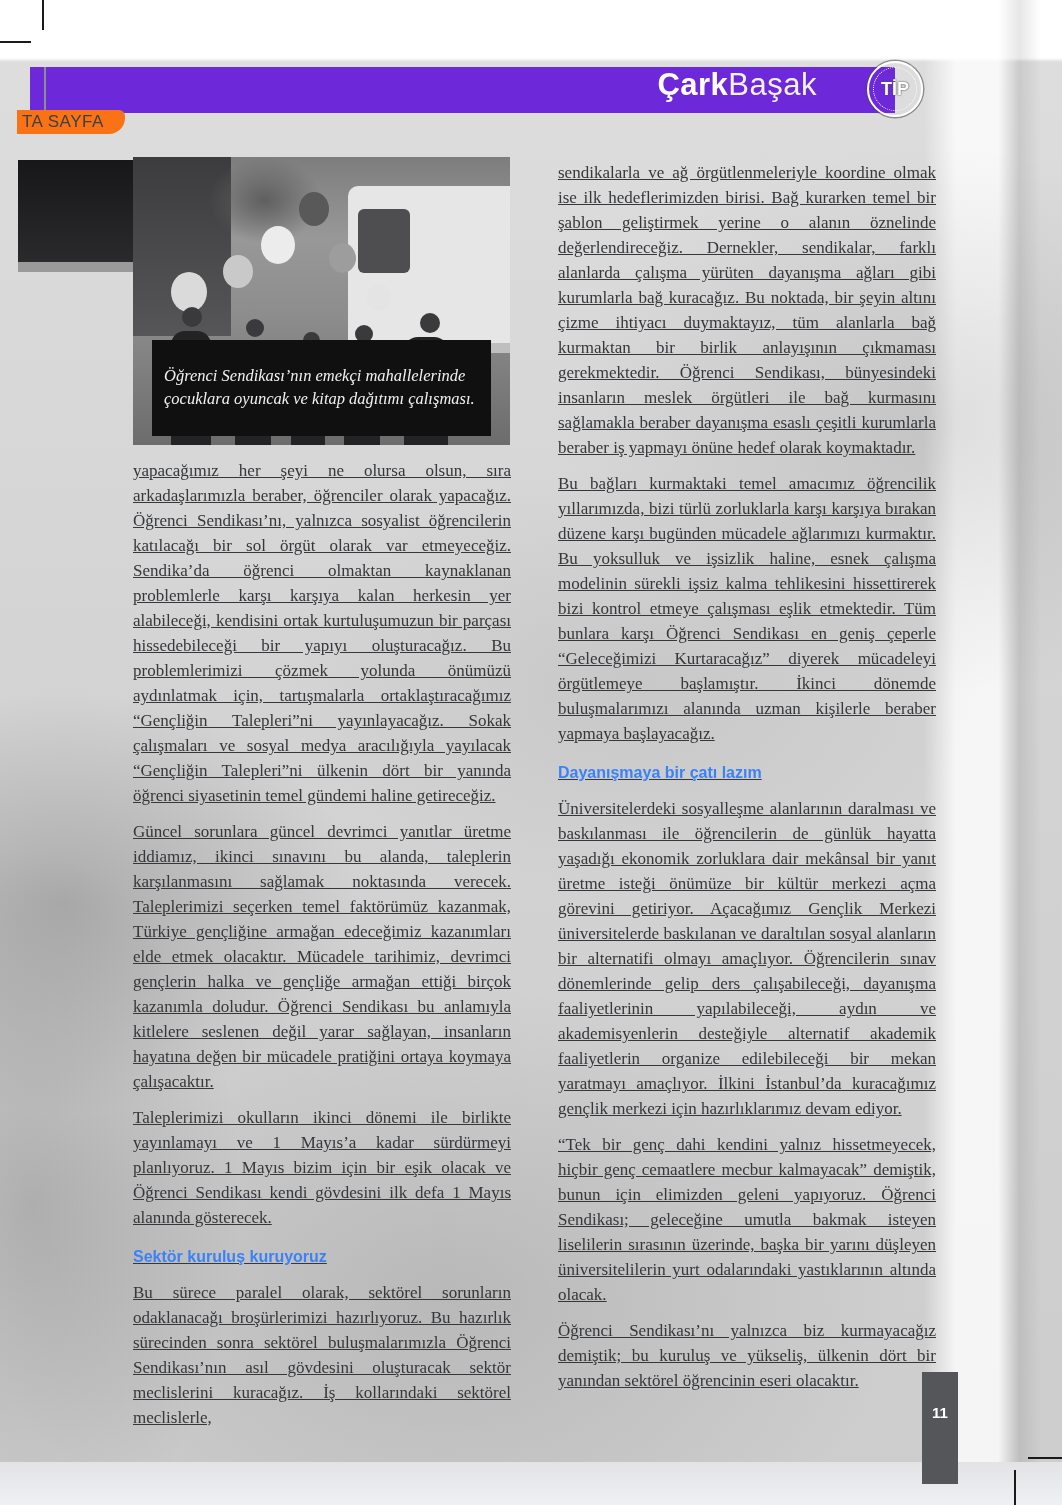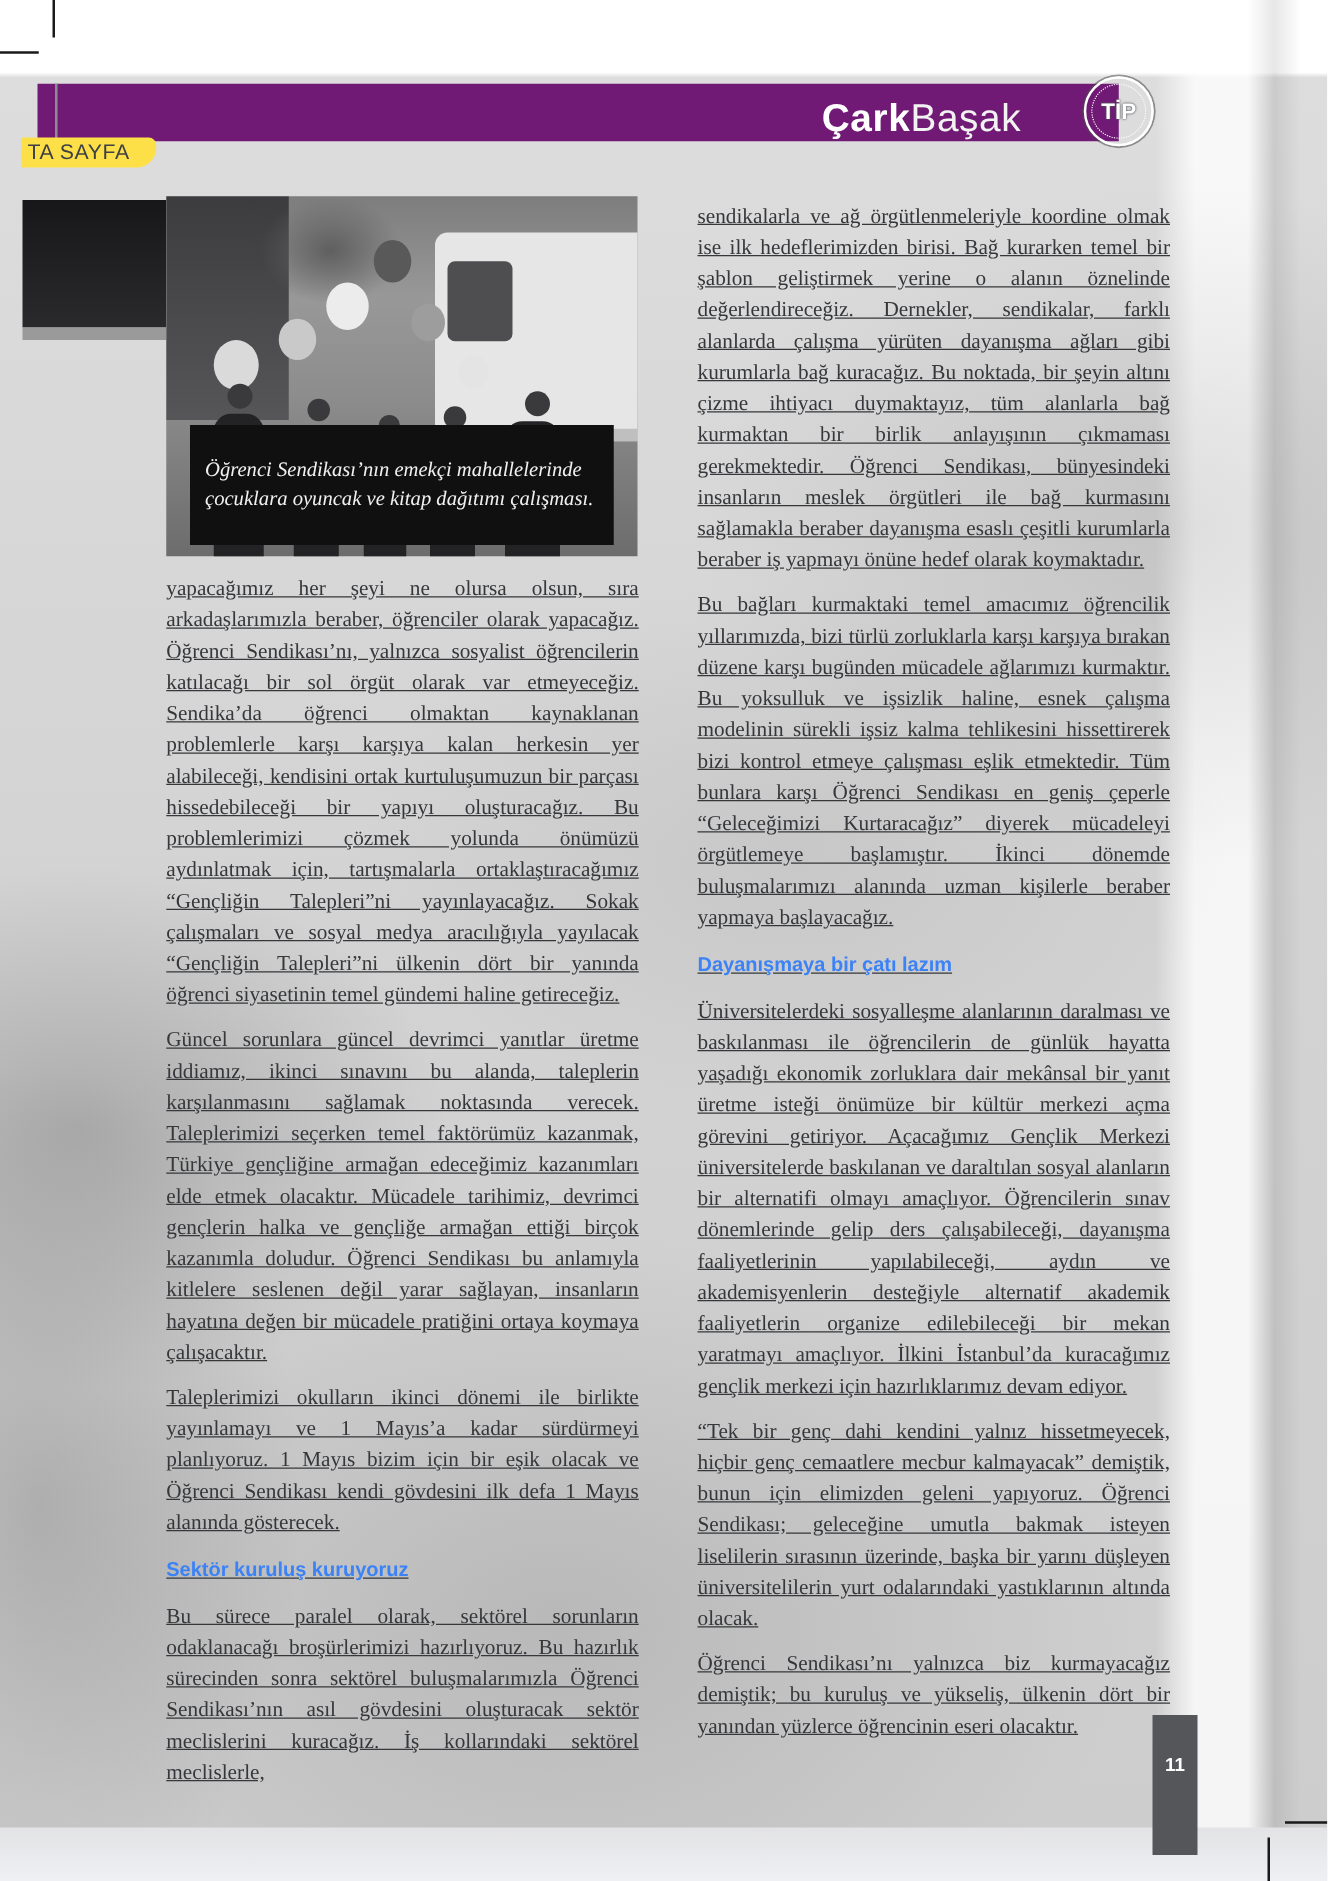--- a/index.html
+++ b/index.html
@@ -21,35 +21,35 @@
 
   
   .mark{position:absolute;background:#1a1a1a;}
   .mark-tl-v{left:42px;top:0;width:2px;height:30px;}
   .mark-tl-h{left:0;top:41px;width:31px;height:2px;}
   .mark-br-h{left:1028px;top:1457px;width:34px;height:2px;}
   .mark-br-v{left:1014px;top:1470px;width:2px;height:35px;}
 
   
   .masthead{position:absolute;left:30px;top:67px;width:865px;height:46px;
-      background:#701a75;display:flex;align-items:flex-end;justify-content:flex-end;
+      background:#6d28d9;display:flex;align-items:flex-start;justify-content:flex-end;
       padding-right:78px;box-sizing:border-box;}
   .masthead .inner-rule{position:absolute;left:14px;top:0;width:2px;height:100%;background:#8d8d90;}
   .brand{font-family:"Liberation Sans",sans-serif;font-size:31px;color:#ffffff;letter-spacing:.5px;}
   .brand .bold{font-weight:700;}
   .brand .light{font-weight:400;color:#f2f2f2;}
   .emblem{position:absolute;right:-28px;top:-6px;width:56px;height:56px;border-radius:50%;
       border:2.5px solid #ffffff;box-sizing:border-box;box-shadow:0 0 0 1.5px rgba(75,75,78,.55);
       display:flex;align-items:center;justify-content:center;}
   .emblem::after{content:"";position:absolute;inset:4px;border-radius:50%;border:1.5px dotted #ffffff;}
   .emblem .tip{font-family:"Liberation Sans",sans-serif;font-weight:700;font-size:18px;color:#ffffff;
       text-shadow:0 0 1px #55565a,0 0 2px #55565a;}
 
   
-  .section-tab{position:absolute;left:17px;top:110px;width:108px;height:24px;background:#fde047;
+  .section-tab{position:absolute;left:17px;top:110px;width:108px;height:24px;background:#f97316;
       border-radius:0 6px 16px 0;font-family:"Liberation Sans",sans-serif;font-size:17px;
       line-height:24px;color:#3f4043;padding-left:5px;box-sizing:border-box;letter-spacing:.5px;}
 
   
   .bleed-black{position:absolute;left:18px;top:160px;width:115px;height:102px;
       background:linear-gradient(180deg,#17171a,#2a2a2d);}
   .bleed-gray{position:absolute;left:18px;top:262px;width:115px;height:10px;background:#9a9a9a;}
 
   
   .photo{position:absolute;left:133px;top:157px;width:377px;height:288px;overflow:hidden;
@@ -141,19 +141,19 @@
     <h3 class="col-heading">Sektör kuruluş kuruyoruz</h3>
     <p class="para">Bu sürece paralel olarak, sektörel sorunların odaklanacağı broşürlerimizi hazırlıyoruz. Bu hazırlık sürecinden sonra sektörel buluşmalarımızla Öğrenci Sendikası’nın asıl gövdesini oluşturacak sektör meclislerini kuracağız. İş kollarındaki sektörel meclislerle,</p>
   </div>
 
   <div class="col col-right">
     <p class="para">sendikalarla ve ağ örgütlenmeleriyle koordine olmak ise ilk hedeflerimizden birisi. Bağ kurarken temel bir şablon geliştirmek yerine o alanın öznelinde değerlendireceğiz. Dernekler, sendikalar, farklı alanlarda çalışma yürüten dayanışma ağları gibi kurumlarla bağ kuracağız. Bu noktada, bir şeyin altını çizme ihtiyacı duymaktayız, tüm alanlarla bağ kurmaktan bir birlik anlayışının çıkmaması gerekmektedir. Öğrenci Sendikası, bünyesindeki insanların meslek örgütleri ile bağ kurmasını sağlamakla beraber dayanışma esaslı çeşitli kurumlarla beraber iş yapmayı önüne hedef olarak koymaktadır.</p>
     <p class="para">Bu bağları kurmaktaki temel amacımız öğrencilik yıllarımızda, bizi türlü zorluklarla karşı karşıya bırakan düzene karşı bugünden mücadele ağlarımızı kurmaktır. Bu yoksulluk ve işsizlik haline, esnek çalışma modelinin sürekli işsiz kalma tehlikesini hissettirerek bizi kontrol etmeye çalışması eşlik etmektedir. Tüm bunlara karşı Öğrenci Sendikası en geniş çeperle “Geleceğimizi Kurtaracağız” diyerek mücadeleyi örgütlemeye başlamıştır. İkinci dönemde buluşmalarımızı alanında uzman kişilerle beraber yapmaya başlayacağız.</p>
     <h3 class="col-heading">Dayanışmaya bir çatı lazım</h3>
     <p class="para">Üniversitelerdeki sosyalleşme alanlarının daralması ve baskılanması ile öğrencilerin de günlük hayatta yaşadığı ekonomik zorluklara dair mekânsal bir yanıt üretme isteği önümüze bir kültür merkezi açma görevini getiriyor. Açacağımız Gençlik Merkezi üniversitelerde baskılanan ve daraltılan sosyal alanların bir alternatifi olmayı amaçlıyor. Öğrencilerin sınav dönemlerinde gelip ders çalışabileceği, dayanışma faaliyetlerinin yapılabileceği, aydın ve akademisyenlerin desteğiyle alternatif akademik faaliyetlerin organize edilebileceği bir mekan yaratmayı amaçlıyor. İlkini İstanbul’da kuracağımız gençlik merkezi için hazırlıklarımız devam ediyor.</p>
     <p class="para">“Tek bir genç dahi kendini yalnız hissetmeyecek, hiçbir genç cemaatlere mecbur kalmayacak” demiştik, bunun için elimizden geleni yapıyoruz. Öğrenci Sendikası; geleceğine umutla bakmak isteyen liselilerin sırasının üzerinde, başka bir yarını düşleyen üniversitelilerin yurt odalarındaki yastıklarının altında olacak.</p>
-    <p class="para">Öğrenci Sendikası’nı yalnızca biz kurmayacağız demiştik; bu kuruluş ve yükseliş, ülkenin dört bir yanından yüzlerce öğrencinin eseri olacaktır.</p>
+    <p class="para">Öğrenci Sendikası’nı yalnızca biz kurmayacağız demiştik; bu kuruluş ve yükseliş, ülkenin dört bir yanından sektörel öğrencinin eseri olacaktır.</p>
   </div>
 
   <div class="pageno">
     <span>11</span>
   </div>
 </div>
 
 </body></html>

